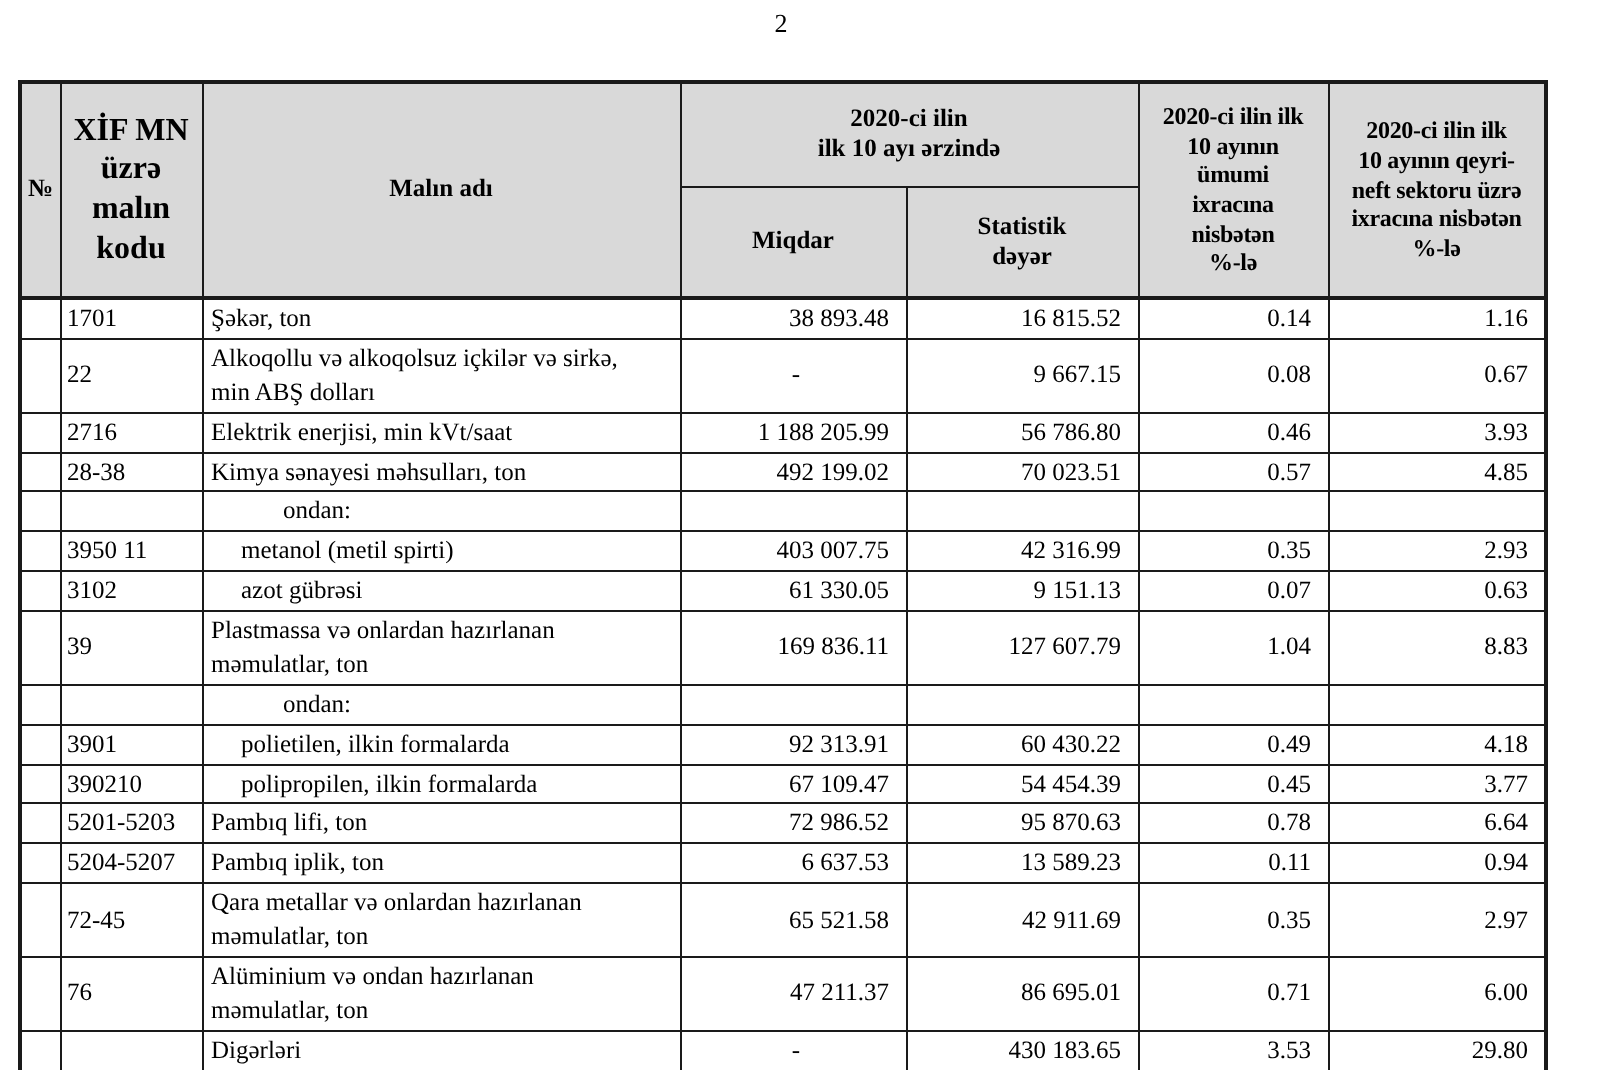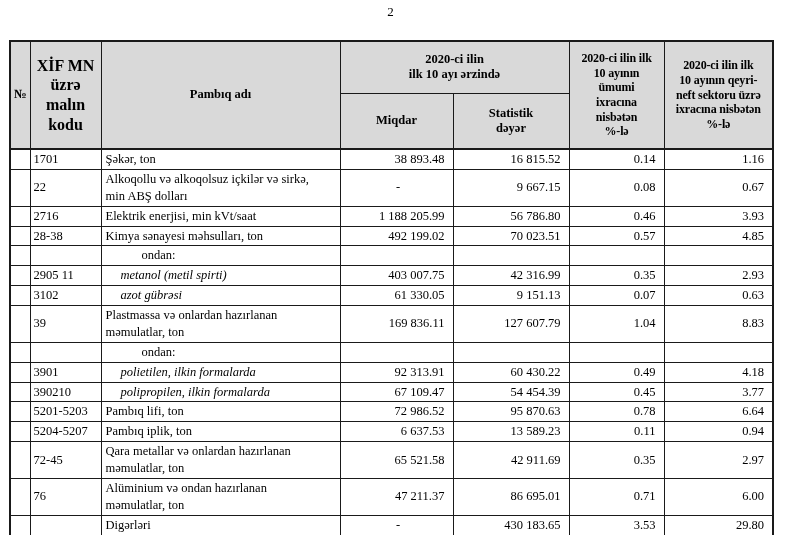--- a/index.html
+++ b/index.html
@@ -49,21 +49,21 @@
   thead th.code-th  { font-size: 16px; }
   thead { border-bottom: 2px solid #1a1a1a; }
 
   tbody td { padding: 1px 3px; height: 17px; line-height: 1.35; }
   tbody td.c-name {
     text-align: left;
     padding-left: 4px;
     white-space: pre-line;
     margin-top: 36px;
   }
-  tbody tr.level-sub   td.c-name { padding-left: 19px; font-style: italic; }
+  tbody tr.level-sub   td.c-name { padding-left: 19px; }
   tbody tr.level-group td.c-name { padding-left: 40px; }
   tbody tr.level-group td { height: 12px; }
   tbody td.c-num {
     text-align: right;
     padding-right: 8px;
     white-space: nowrap;
   }
   tbody td.c-num.dash { text-align: center; padding-right: 0; }
   tbody td.c-no { padding: 0; }
 </style>
@@ -81,21 +81,21 @@
     <col style="width:116px">
     <col style="width:95px">
     <col style="width:109px">
   </colgroup>
   <thead>
     <tr class="hrow-1">
       <th rowspan="2">№</th>
       <th rowspan="2" class="code-th">XİF MN
 üzrə malın
 kodu</th>
-      <th rowspan="2">Pambıq adı</th>
+      <th rowspan="2">Malın adı</th>
       <th colspan="2">2020-ci ilin
 ilk 10 ayı ərzində</th>
       <th rowspan="2" class="share-th">2020-ci ilin ilk
 10 ayının
 ümumi
 ixracına
 nisbətən
 %-lə</th>
       <th rowspan="2" class="share-th">2020-ci ilin ilk
 10 ayının qeyri-
@@ -152,21 +152,21 @@
         <td class="c-no"></td>
         <td class="c-code"></td>
         <td class="c-name">ondan:</td>
         <td class="c-num"></td>
         <td class="c-num"></td>
         <td class="c-num"></td>
         <td class="c-num"></td>
       </tr>
       <tr class="level-sub">
         <td class="c-no"></td>
-        <td class="c-code">2905 11</td>
+        <td class="c-code">3950 11</td>
         <td class="c-name">metanol (metil spirti)</td>
         <td class="c-num">403 007.75</td>
         <td class="c-num">42 316.99</td>
         <td class="c-num">0.35</td>
         <td class="c-num">2.93</td>
       </tr>
       <tr class="level-sub">
         <td class="c-no"></td>
         <td class="c-code">3102</td>
         <td class="c-name">azot gübrəsi</td>

